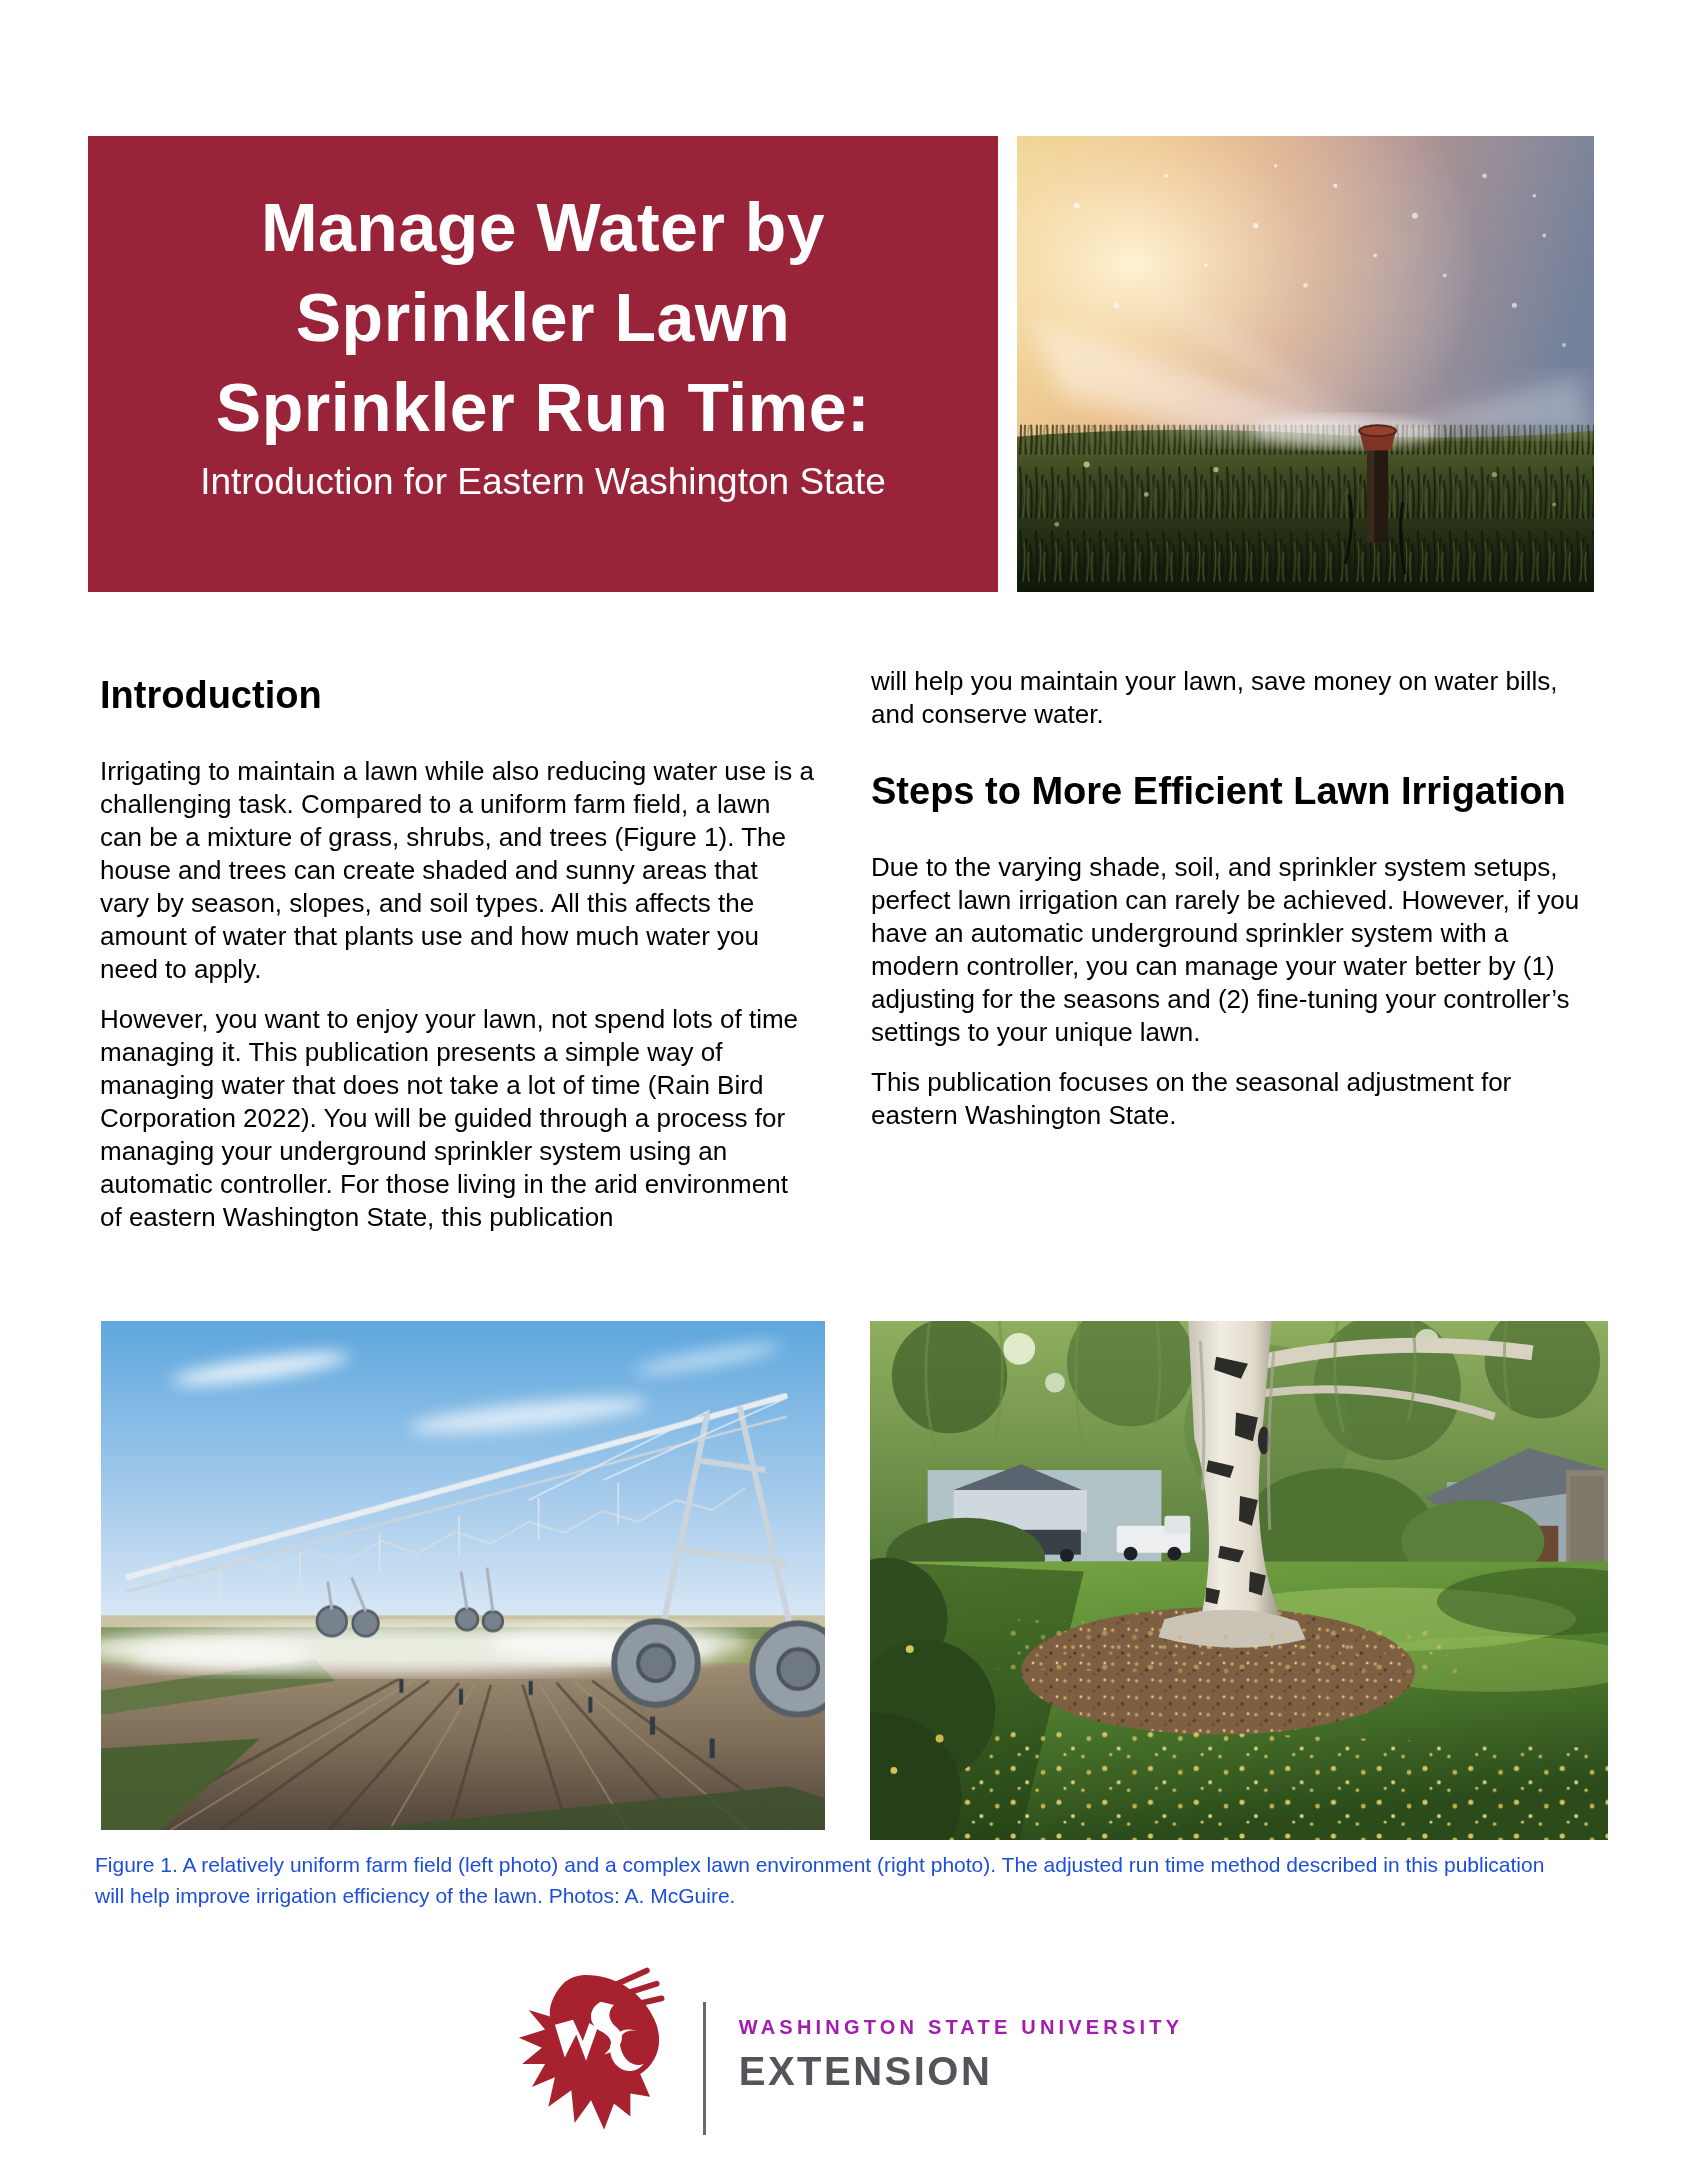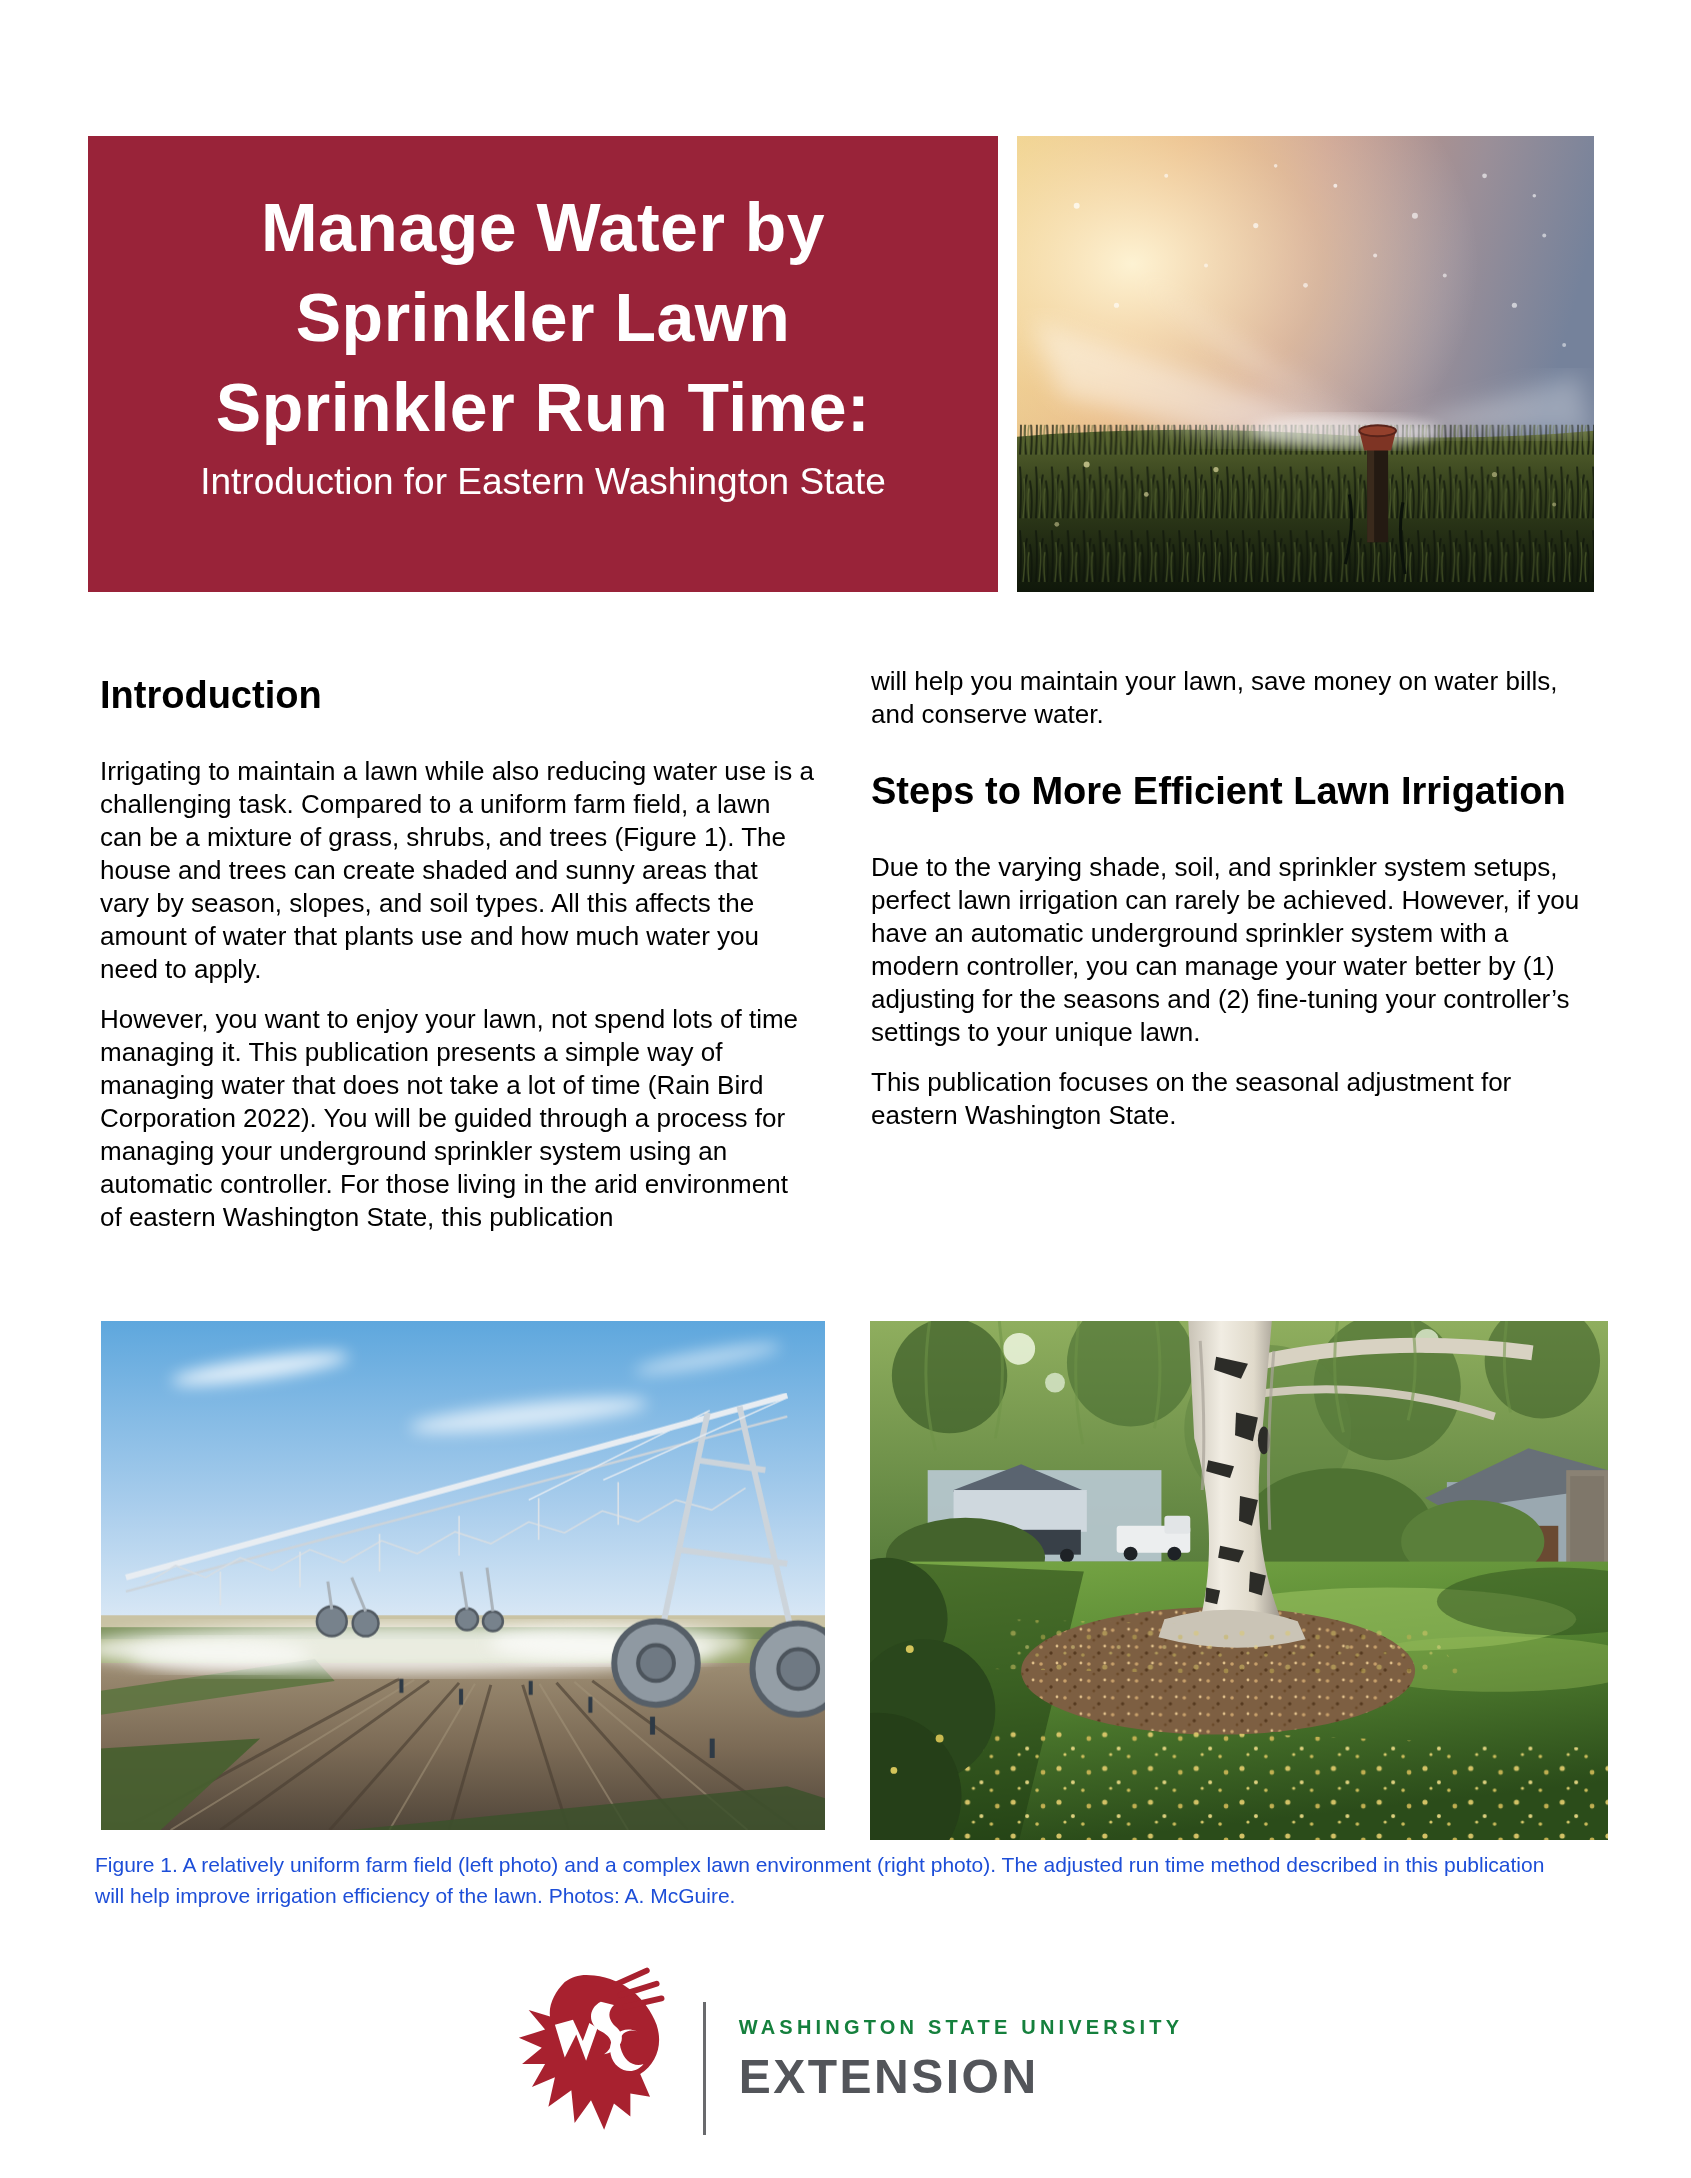--- a/index.html
+++ b/index.html
@@ -32,22 +32,22 @@
   .fig-right{left:870px;top:1321px;width:738px;height:519px;}
   .caption{
     position:absolute;left:95px;top:1849px;width:1455px;
     font-size:21px;line-height:31px;color:#1d4ed8;
   }
   
   .footer{position:absolute;left:0;top:1962px;width:1692px;display:flex;justify-content:center;align-items:flex-start;}
   .cougar{width:164px;height:191px;}
   .logo-divider{width:3px;height:133px;background:#696a6d;margin:40px 33px 0 30px;}
   .wordmark{margin-top:54px;}
-  .univ{font-size:20px;font-weight:bold;letter-spacing:4.2px;color:#15803d;white-space:nowrap;}
-  .ext{font-size:48px;font-weight:bold;letter-spacing:2.5px;color:#53555a;margin-top:10px;}
+  .univ{font-size:20px;font-weight:bold;letter-spacing:4.2px;color:#a21caf;white-space:nowrap;}
+  .ext{font-size:40px;font-weight:bold;letter-spacing:2.5px;color:#53555a;margin-top:10px;}
 </style>
 </head>
 <body>
 
 <div id="page">
 
   <div class="header-box" style="background:#992339;">
     <div class="title-line">Manage Water by</div>
     <div class="title-line">Sprinkler Lawn</div>
     <div class="title-line">Sprinkler Run Time:</div>

